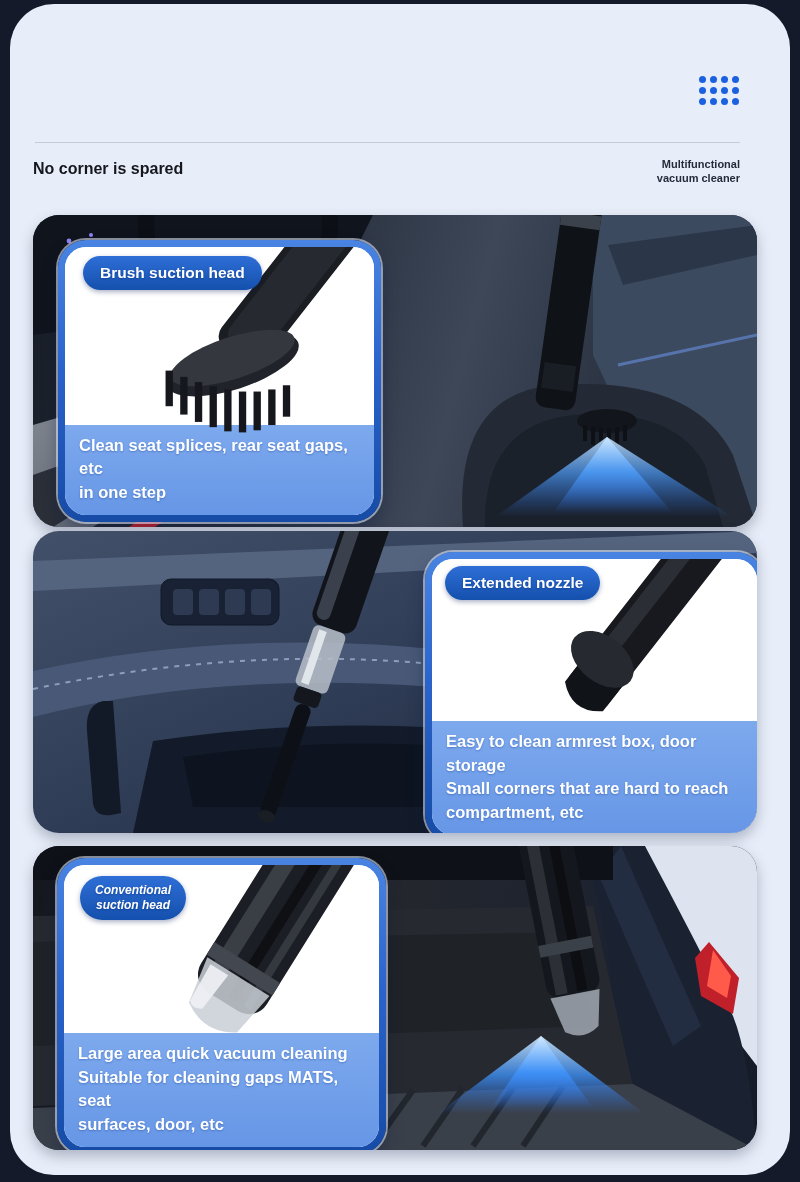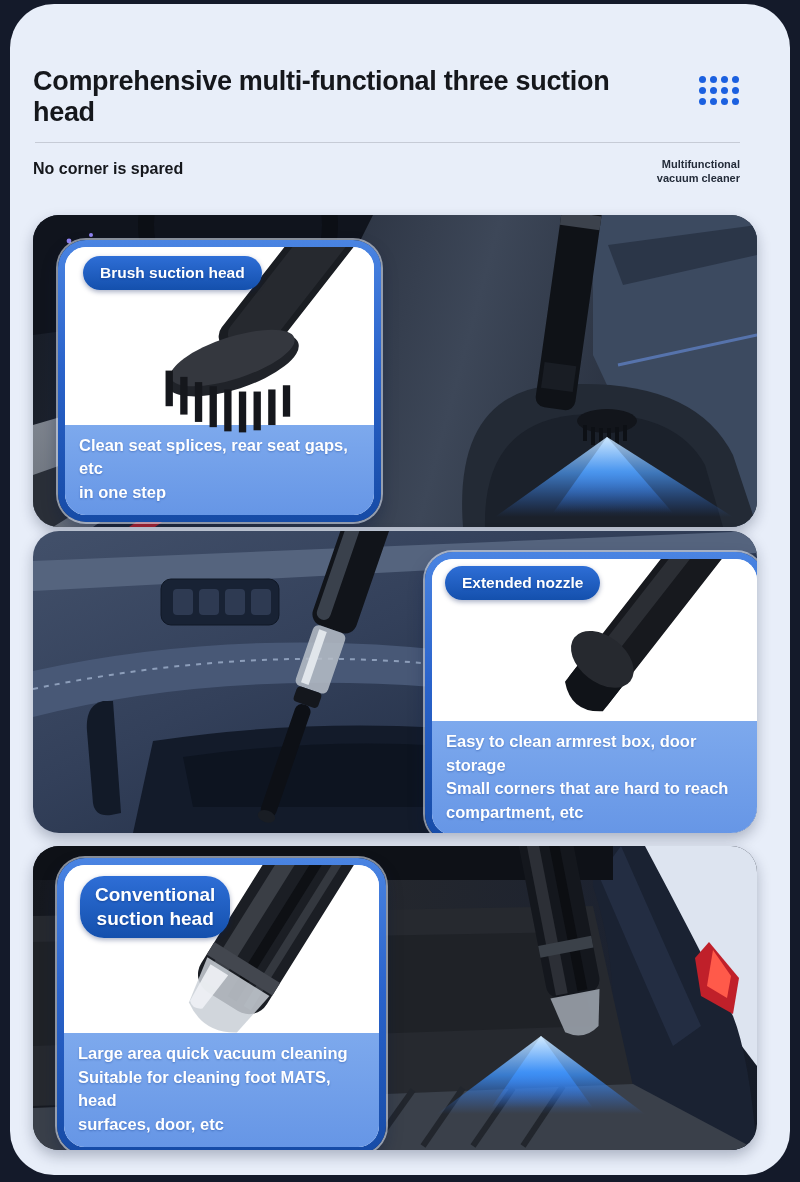--- a/index.html
+++ b/index.html
@@ -36,35 +36,34 @@
                display:flex;flex-direction:column;position:relative;}
   .photo-area{flex:1;position:relative;background:#ffffff;}
   .photo-area svg{position:absolute;inset:0;display:block;}
   .caption{background:linear-gradient(180deg,#7da9ed 0%,#6696e6 100%);padding:9px 14px 11px 14px;}
   .cap-line{color:#ffffff;font-size:16.5px;font-weight:700;line-height:1.42;
             text-shadow:0 1px 2px rgba(10,50,130,.35);}
   .pill{position:absolute;z-index:3;background:linear-gradient(180deg,#2e6ed6 0%,#1450ad 100%);
         border-radius:999px;color:#fff;font-weight:700;text-shadow:0 1px 2px rgba(5,35,100,.4);
         box-shadow:0 2px 5px rgba(8,30,90,.35);}
   .pill-1line{padding:8px 17px;font-size:15.5px;white-space:nowrap;}
-  .pill-2line{padding:7px 15px;font-size:19px;line-height:1.25;text-align:center;border-radius:24px;}
+  .pill-2line{padding:7px 15px;font-size:12px;line-height:1.25;text-align:center;border-radius:24px;font-style:italic;}
   .inset-1{left:25px;top:25px;width:309px;height:268px;}
   .inset-2{left:392px;top:21px;width:325px;height:276px;}
   .inset-3{left:24px;top:12px;width:315px;height:282px;}
   .pill-p1{left:18px;top:9px;}
   .pill-p2{left:13px;top:7px;}
   .pill-p3{left:16px;top:11px;}
 </style>
 </head>
 <body>
 
 <div class="stage">
   <div class="card">
 
-    <div class="title">Comprehensive multi-functional three suction head</div>
     <div class="dots-grid">
       <i style="background: rgb(27, 96, 224);"></i>
         <i style="background: rgb(27, 96, 224);"></i>
         <i style="background: rgb(27, 96, 224);"></i>
         <i style="background: rgb(27, 96, 224);"></i>
         <i style="background: rgb(27, 96, 224);"></i>
         <i style="background: rgb(27, 96, 224);"></i>
         <i style="background: rgb(27, 96, 224);"></i>
         <i style="background: rgb(27, 96, 224);"></i>
         <i style="background: rgb(27, 96, 224);"></i>
@@ -282,21 +281,21 @@
                 <rect x="196" y="-85" width="10" height="218" fill="#0e1014"></rect>
                 <rect x="214" y="-85" width="8" height="218" fill="#34383f"></rect>
                 <rect x="158" y="96" width="74" height="14" fill="#43474f"></rect>
                 <path d="M160 112 L230 112 L222 158 Q195 176 168 158 Z" fill="#c9cfd6" opacity=".85"></path>
                 <path d="M166 116 L186 116 L182 156 Q174 162 168 156 Z" fill="#eef1f5" opacity=".9"></path>
               </g>
             </svg>
           </div>
           <div class="caption">
             <div class="cap-line">Large area quick vacuum cleaning</div>
-            <div class="cap-line">Suitable for cleaning foot MATS, head</div>
+            <div class="cap-line">Suitable for cleaning gaps MATS, seat</div>
             <div class="cap-line">surfaces, door, etc</div>
           </div>
         </div>
       </div>
     </div>
 
   </div>
 </div>
 
 </body></html>

